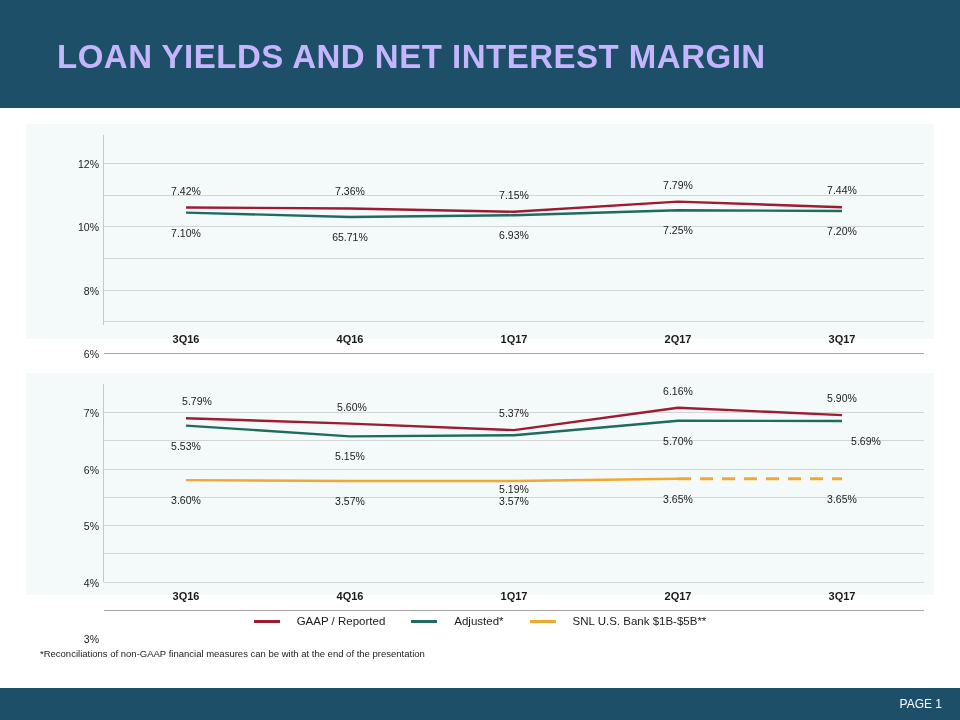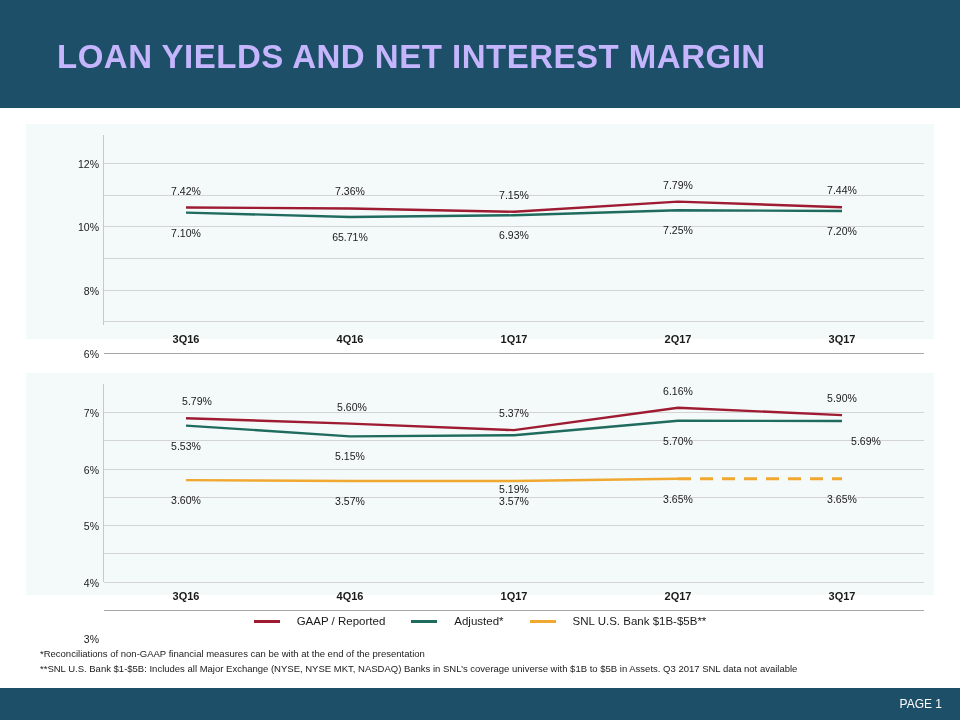--- a/index.html
+++ b/index.html
@@ -272,21 +272,20 @@
       <span>Adjusted*</span>
     </div>
     <div class="legend-item">
       <span class="swatch" style="background: rgb(240, 168, 48);"></span>
       <span>SNL U.S. Bank $1B-$5B**</span>
     </div>
   </div>
 
 <div class="footnotes" id="footnotes">
     <div>*Reconciliations of non-GAAP financial measures can be with at the end of the presentation</div>
-    <div>**SNL U.S. Bank $1-$5B: Includes all Major Exchange (NYSE, NYSE MKT, NASDAQ) Banks in SNL’s coverage universe with $1B to $5B in Assets. Q3 2017 SNL data not available</div>
   </div>
 
 <div class="footer"></div>
 <div class="logo">
   <span>
     <svg width="18" height="18" viewBox="0 0 18 18">
       <rect x="7" y="0" width="4" height="18" fill="#ffffff"></rect>
       <rect x="0" y="6" width="18" height="4" fill="#ffffff"></rect>
     </svg>
   </span>

